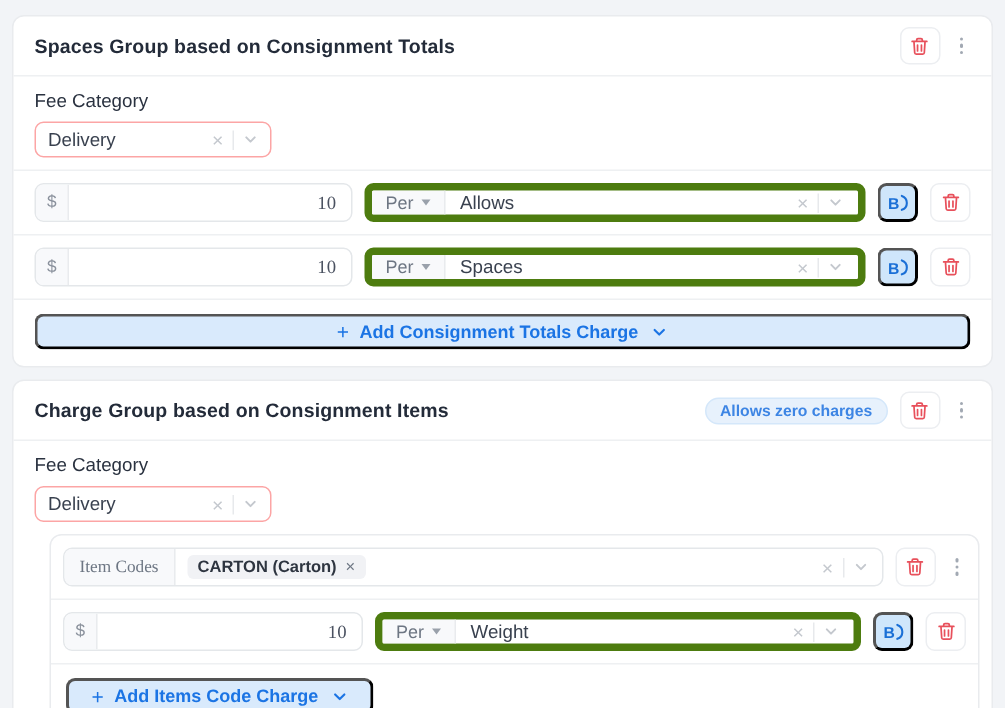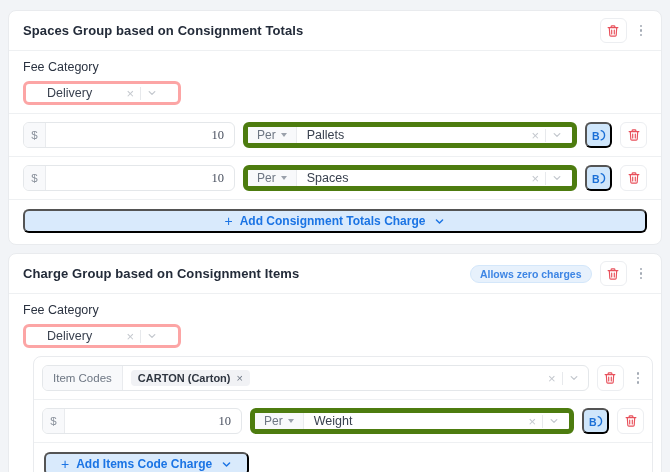--- a/index.html
+++ b/index.html
@@ -41,22 +41,22 @@
     display: flex; flex-direction: column; gap: 2px;
     padding: 4px 5px; cursor: pointer;
   }
   .kebab i { width: 2.5px; height: 2.5px; border-radius: 50%; background: #a2a9b3; }
 
   .fee-section { padding: 9px 14px 8px 14px; }
   .fee-label { font-size: 12.5px; font-weight: 500; color: #2a3240; margin-bottom: 7px; }
 
   .select {
     display: flex; align-items: center; height: 24px;
-    border: 3px solid #fca5a5; border-radius: 6px; background: #fff;
-    padding: 0 21px; font-size: 12.5px; color: #39414f; cursor: pointer; text-align: center;
+    border: 1px solid #fca5a5; border-radius: 6px; background: #fff;
+    padding: 0 8px; font-size: 12.5px; color: #39414f; cursor: pointer; text-align: center;
   }
   .select.fee { width: 158px; }
   .select-suffix { margin-left: auto; display: flex; align-items: center; }
   .clear-x { color: #c4c8ce; font-size: 13px; line-height: 1; padding-right: 6px; }
   .suffix-sep { width: 1px; height: 13px; background: #e7e9ec; }
   .chev { color: #c4c8ce; padding-left: 6px; display: flex; align-items: center; }
 
   .charge-row {
     display: flex; align-items: center; gap: 8px;
     padding: 8px 14px; border-top: 1px solid #eef0f2;
@@ -115,21 +115,21 @@
   .inner-row { display: flex; align-items: center; gap: 8px; padding: 8px 8px; }
   .inner-row + .inner-row, .inner-divider { border-top: 1px solid #eef0f2; }
   .multi-select {
     flex: 1; display: flex; align-items: center; height: 26px;
     border: 1px solid #e4e7ea; border-radius: 6px; overflow: hidden; background: #fff;
     cursor: pointer;
   }
   .ms-label {
     align-self: stretch; display: flex; align-items: center; padding: 0 10px;
     background: #f8f9fb; border-right: 1px solid #e9ebee;
-    color: #6d7683; font-size: 11.5px; white-space: nowrap;
+    color: #6d7683; font-size: 11.5px; white-space: nowrap; font-family: Liberation Serif, serif;
   }
   .tag {
     display: flex; align-items: center; gap: 6px; margin-left: 8px;
     background: #f1f2f5; border-radius: 4px; padding: 2px 7px;
     font-size: 11px; font-weight: 700; color: #2e3540; white-space: nowrap;
   }
   .tag .tag-x { font-weight: 400; color: #6d7683; font-size: 11px; cursor: pointer; }
   .multi-select .select-suffix { padding-right: 9px; }
 </style>
 </head>
@@ -185,21 +185,21 @@
       <div class="amount-group">
         <span class="currency-addon">$</span>
         <div class="amount-input">10</div>
       </div>
       <div class="unit-group">
         <span class="per-addon">
           <span>Per</span>
           <span class="caret-down"></span>
         </span>
         <div class="unit-select">
-          <span>Pallets</span>
+          <span>Allows</span>
           <span class="select-suffix">
             <span class="clear-x">×</span>
             <span class="suffix-sep"></span>
             <span class="chev">
               <svg width="10" height="10" viewBox="0 0 10 10">
                   <use href="#chev-glyph"></use>
                 </svg>
             </span>
           </span>
         </div>

